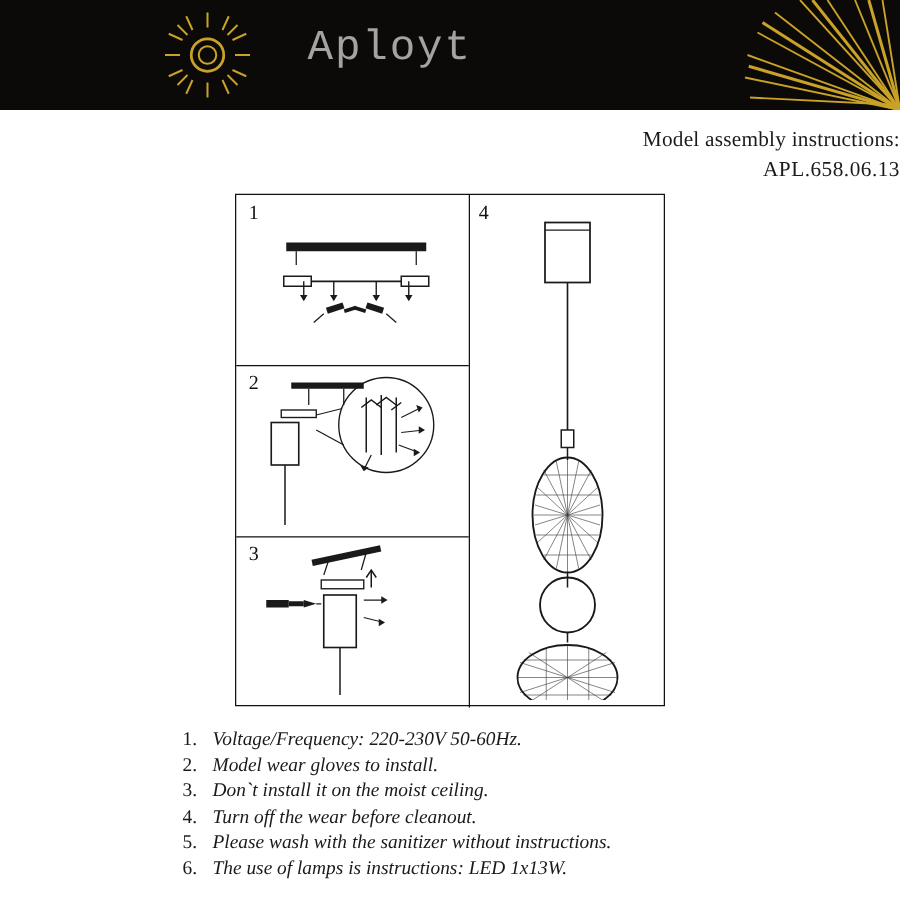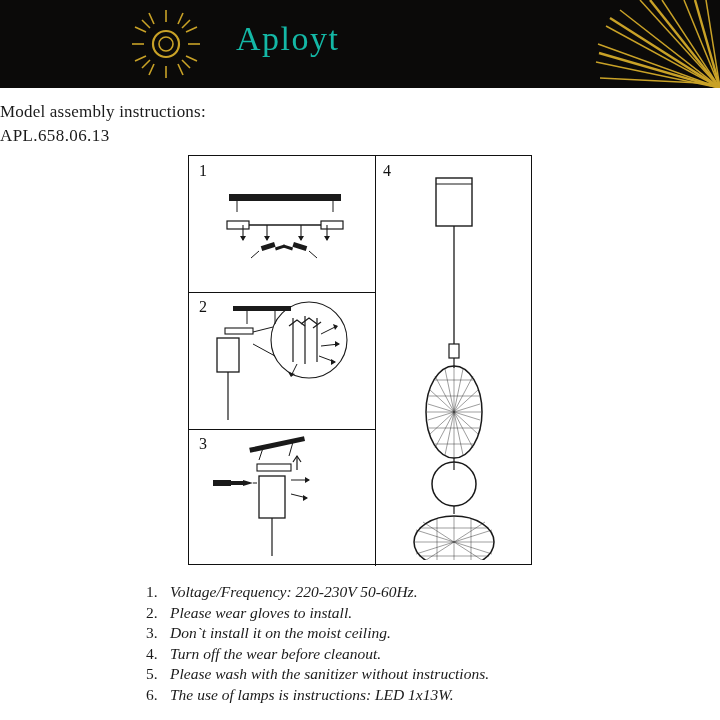--- a/index.html
+++ b/index.html
@@ -28,46 +28,46 @@
     height: 88px;
     background: #0b0a09;
     overflow: hidden;
   }
   .banner-inner {
     position: absolute;
     inset: 0;
   }
   .brand {
     position: absolute;
-    left: 236px;
+    left: 246px;
     top: 20px;
-    font-family: Liberation Serif, serif;
+    font-family: Liberation Mono, monospace;
     font-size: 34px;
     letter-spacing: 1.5px;
-    color: #14b8a6;
+    color: #a3a3a3;
     font-weight: 400;
   }
   .sun-left {
     position: absolute;
     left: 130px;
     top: 8px;
     width: 72px;
     height: 72px;
   }
   .rays-right {
     position: absolute;
     right: 0;
     top: 0;
     width: 280px;
     height: 88px;
   }
 
   
   .title-block {
-    text-align: left;
+    text-align: right;
     margin-top: 14px;
   }
   .title-line1 {
     font-size: 17px;
     color: #1a1a1a;
     letter-spacing: 0.2px;
   }
   .title-line2 {
     font-size: 17px;
     color: #1a1a1a;
@@ -347,21 +347,21 @@
     </svg>
   </div>
 
   <div class="instructions">
     <div class="inst-row">
       <span class="inst-num">1.</span>
       <span class="inst-text">Voltage/Frequency: 220-230V 50-60Hz.</span>
     </div>
     <div class="inst-row">
       <span class="inst-num">2.</span>
-      <span class="inst-text">Please wear gloves to install.</span>
+      <span class="inst-text">Model wear gloves to install.</span>
     </div>
     <div class="inst-row">
       <span class="inst-num">3.</span>
       <span class="inst-text">Don`t install it on the moist ceiling.</span>
     </div>
     <div class="inst-row">
       <span class="inst-num">4.</span>
       <span class="inst-text">Turn off the wear before cleanout.</span>
     </div>
     <div class="inst-row">

